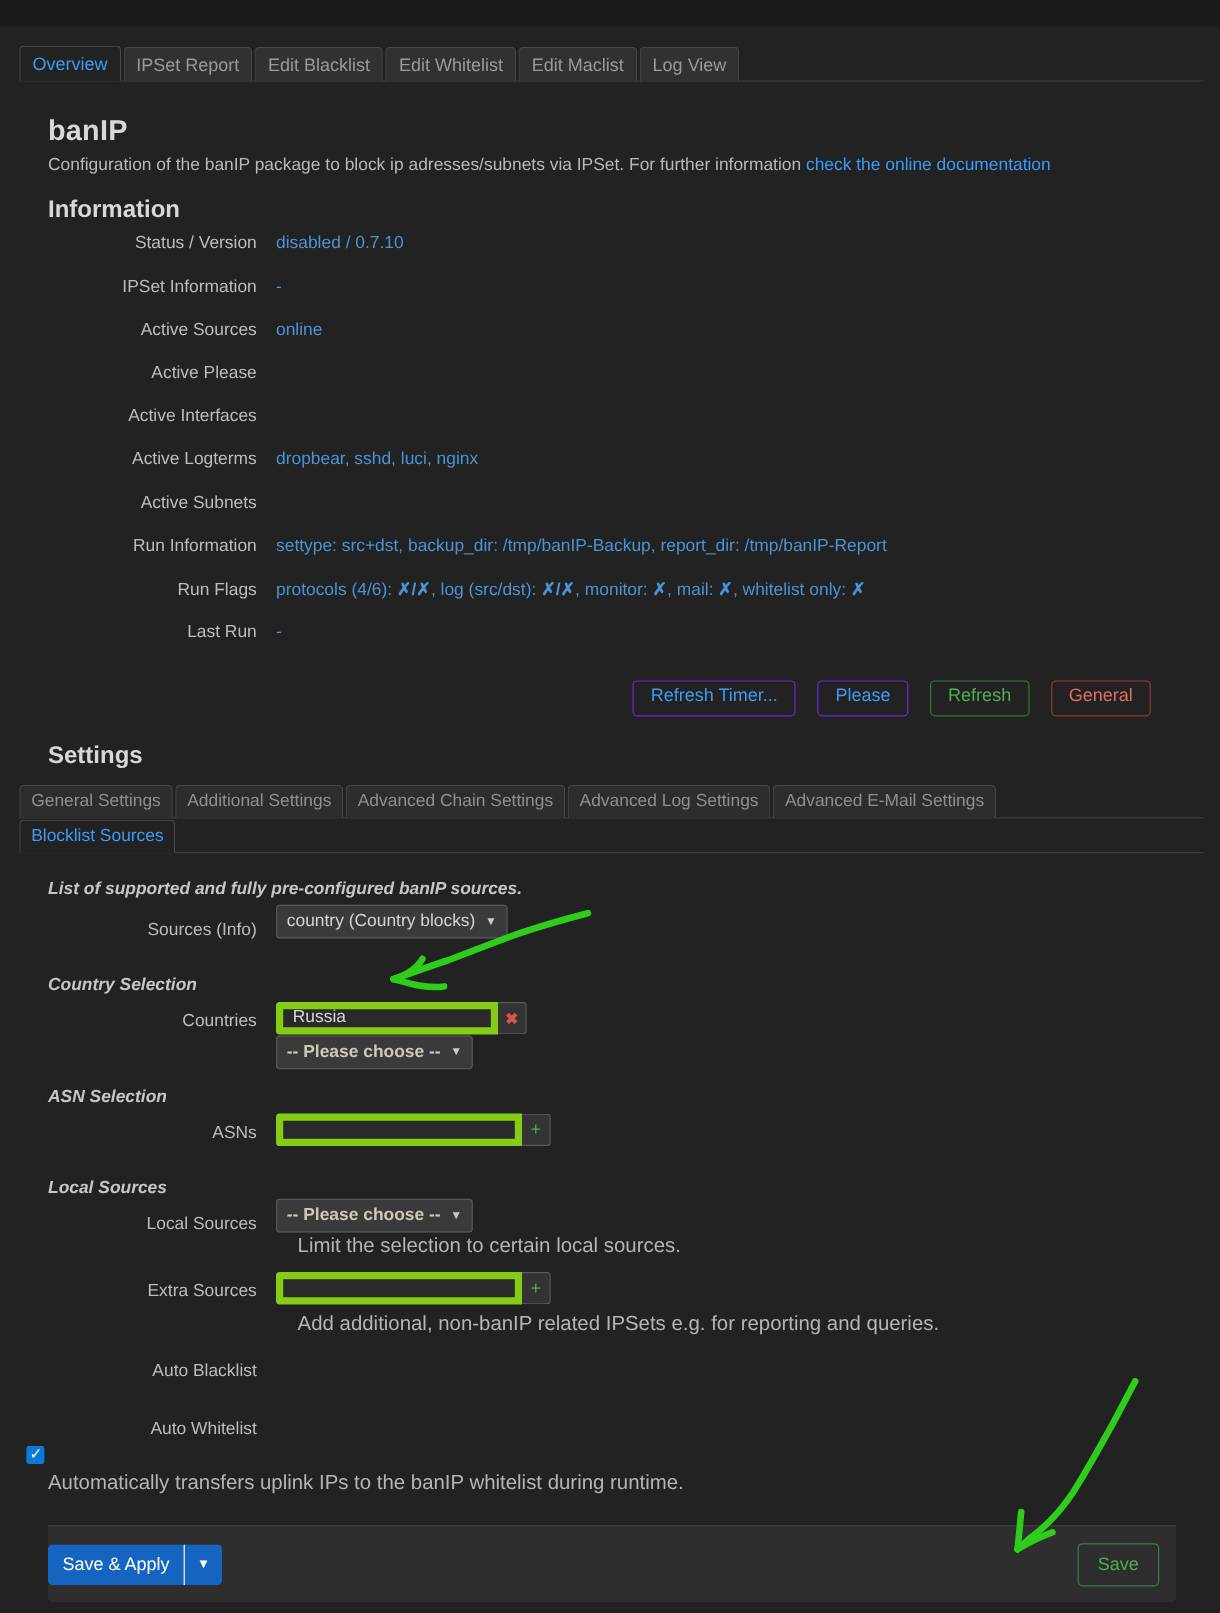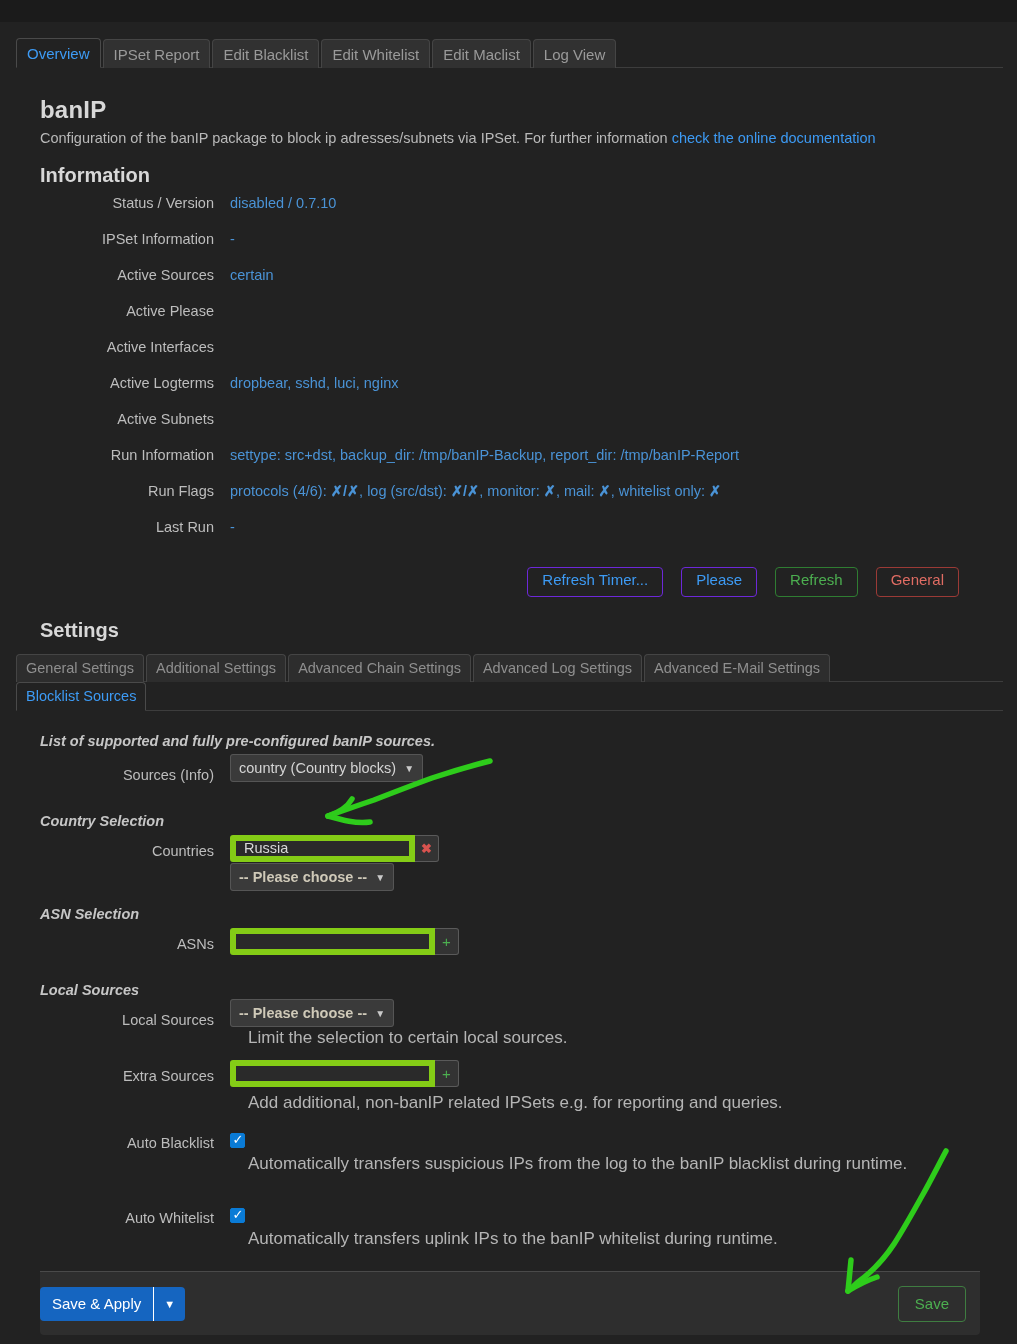--- a/index.html
+++ b/index.html
@@ -122,21 +122,21 @@
   .tabstrip2 {
     display: flex;
     align-items: flex-end;
     gap: 2px;
     border-bottom: 1px solid #3d3d3d;
     margin: 12px 14px 0 16px;
     height: 28px;
   }
   .tabstrip3 {
     display: flex;
-    align-items: flex-end;
+    align-items: flex-start;
     gap: 2px;
     border-bottom: 1px solid #3d3d3d;
     margin: 0 14px 16px 16px;
     height: 29px;
   }
   .tab2 {
     font-size: 14.5px;
     line-height: 1;
     padding: 6px 9px 6px 9px;
     border: 1px solid #454545;
@@ -352,21 +352,21 @@
     <div class="inforow">
       <div class="infolabel">Status / Version</div>
       <div class="infovalue">disabled / 0.7.10</div>
     </div>
     <div class="inforow">
       <div class="infolabel">IPSet Information</div>
       <div class="infovalue">-</div>
     </div>
     <div class="inforow">
       <div class="infolabel">Active Sources</div>
-      <div class="infovalue">certain</div>
+      <div class="infovalue">online</div>
     </div>
     <div class="inforow">
       <div class="infolabel">Active Please</div>
       <div class="infovalue"></div>
     </div>
     <div class="inforow">
       <div class="infolabel">Active Interfaces</div>
       <div class="infovalue"></div>
     </div>
     <div class="inforow">
@@ -479,27 +479,23 @@
         <div class="sidebtn">
             <span>+</span>
           </div>
       </div>
       <div class="helptext">Add additional, non-banIP related IPSets e.g. for reporting and queries.</div>
     </div>
   </div>
 
   <div class="formrow" style="margin-top:14px;">
     <div class="formlabel">Auto Blacklist</div>
-    <div class="formfield">
-      <input class="cb" type="checkbox" checked="" style="">
-      <div class="helptext">Automatically transfers suspicious IPs from the log to the banIP blacklist during runtime.</div>
-    </div>
-  </div>
-
-  <div class="formrow" style="margin-top:28px;">
+  </div>
+
+  <div class="formrow" style="margin-top:14px;flex-direction:column;">
     <div class="formlabel">Auto Whitelist</div>
     <div class="formfield">
       <input class="cb" type="checkbox" checked="" style="">
       <div class="helptext">Automatically transfers uplink IPs to the banIP whitelist during runtime.</div>
     </div>
   </div>
 </div>
 
 <div class="footer">
   <div class="applygroup">

